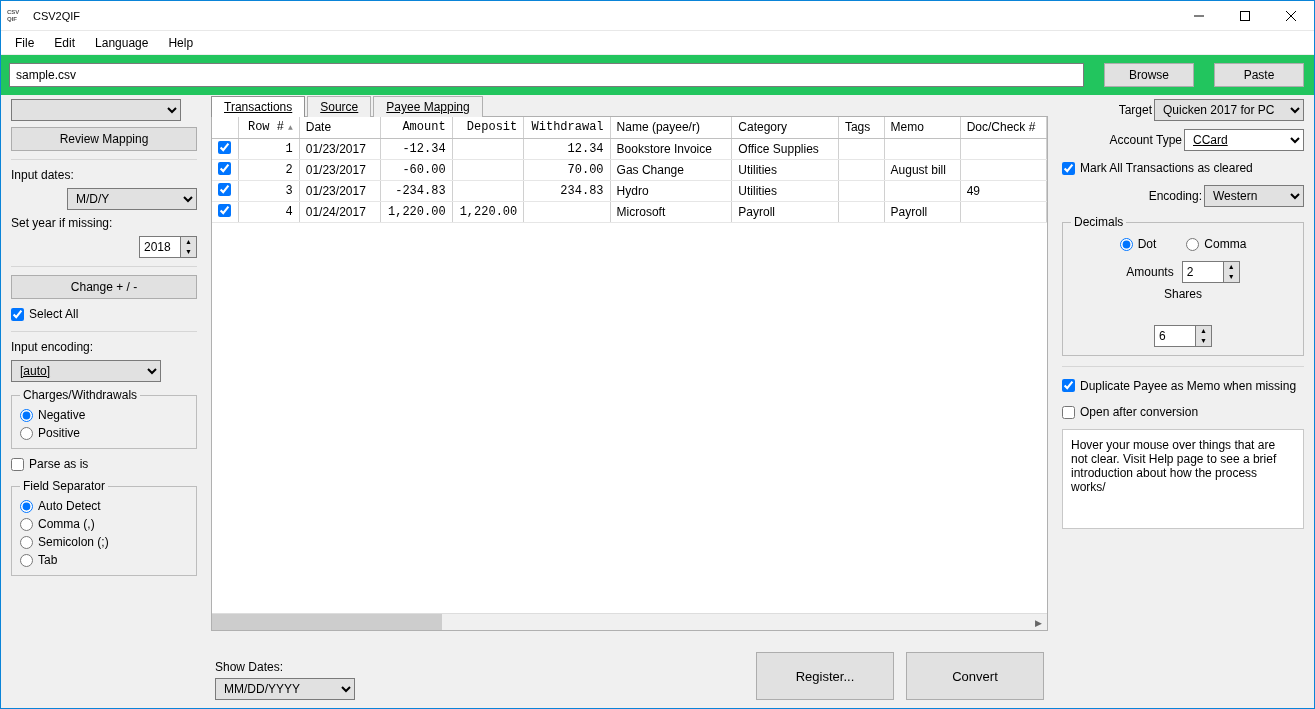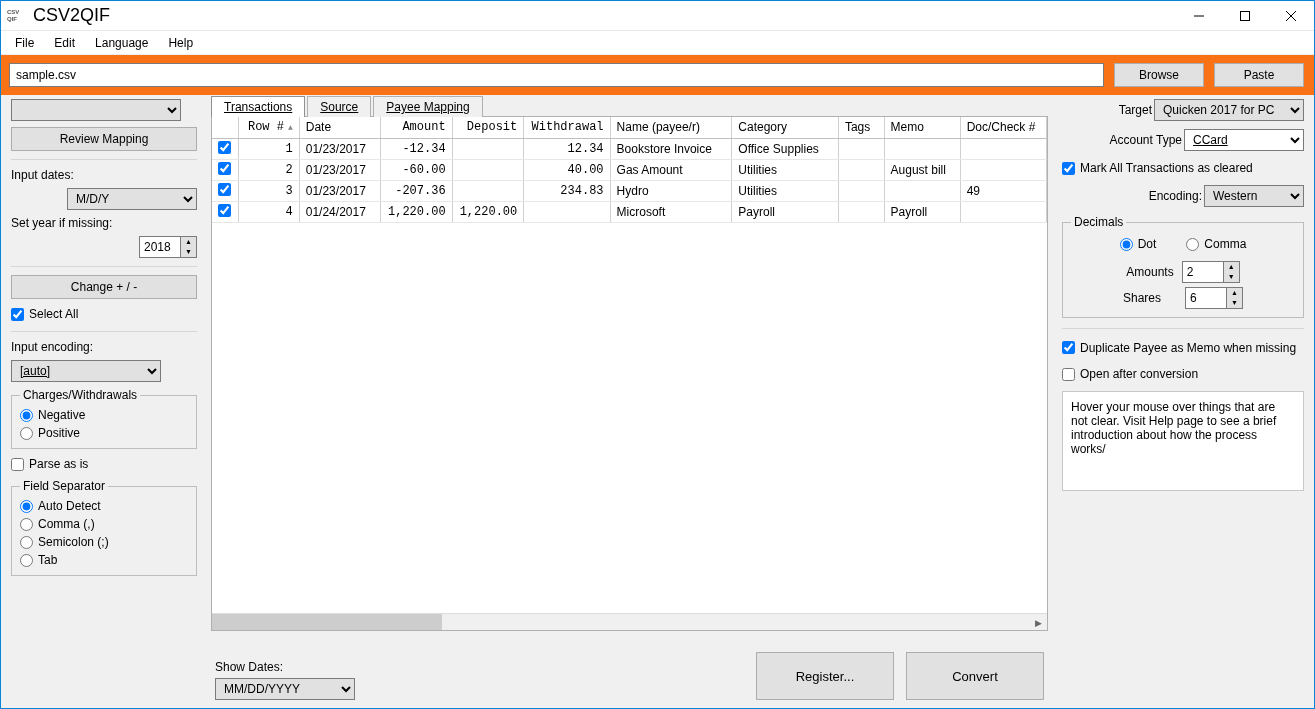--- a/index.html
+++ b/index.html
@@ -22,43 +22,43 @@
     height: 30px; background: #fff;
     display: flex; align-items: center;
     padding-left: 6px;
     border-bottom: 1px solid #e8e8e8;
   }
   .titlebar .app-icon {
     width: 18px; height: 18px; margin-right: 8px;
     display: inline-flex; flex-direction: column; justify-content: center;
     font-size: 6px; line-height: 7px; font-weight: bold; color: #555;
   }
-  .titlebar .title { flex: 0 0 auto; font-size: 18px; }
+  .titlebar .title { flex: 0 0 auto; font-size: 11px; }
   .titlebar .spacer { flex: 1; }
   .win-btns { display: flex; }
   .win-btn {
     width: 46px; height: 30px;
     display: flex; align-items: center; justify-content: center;
     font-size: 12px; color: #000;
   }
   .win-btn svg { width: 10px; height: 10px; }
   
   .menubar {
     height: 24px; background: #fff;
     display: flex; align-items: center;
     padding: 0 4px;
     border-bottom: 1px solid #eee;
   }
   .menubar .menu-item {
     padding: 2px 10px; cursor: default;
   }
   
   .file-row {
-    display: flex; gap: 10px; padding: 8px 10px 8px 8px;
-    align-items: center; background: #f97316;
+    display: flex; gap: 20px; padding: 8px 10px 8px 8px;
+    align-items: center; background: #22c55e;
   }
   .file-input {
     flex: 1;
     height: 24px; border: 1px solid #7a7a7a;
     background: #fff; padding: 0 6px;
     font-family: inherit; font-size: 12px;
     display: flex; align-items: center;
   }
   .btn {
     height: 24px; min-width: 90px;
@@ -317,32 +317,32 @@
                   <td></td>
                   <td></td>
                   <td></td>
                 </tr>
                 <tr>
                   <td class="chkcell"><input type="checkbox" checked="" style=""></td>
                   <td class="num">2</td>
                   <td>01/23/2017</td>
                   <td class="num">-60.00</td>
                   <td class="num"></td>
-                  <td class="num">40.00</td>
-                  <td>Gas Amount</td>
+                  <td class="num">70.00</td>
+                  <td>Gas Change</td>
                   <td>Utilities</td>
                   <td></td>
                   <td>August bill</td>
                   <td></td>
                 </tr>
                 <tr>
                   <td class="chkcell"><input type="checkbox" checked="" style=""></td>
                   <td class="num">3</td>
                   <td>01/23/2017</td>
-                  <td class="num">-207.36</td>
+                  <td class="num">-234.83</td>
                   <td class="num"></td>
                   <td class="num">234.83</td>
                   <td>Hydro</td>
                   <td>Utilities</td>
                   <td></td>
                   <td></td>
                   <td>49</td>
                 </tr>
                 <tr>
                   <td class="chkcell"><input type="checkbox" checked="" style=""></td>
@@ -417,21 +417,21 @@
         <div class="prow" style="justify-content:center; gap:8px; padding:2px 0;">
           <span>Amounts</span>
           <span class="spin">
             <input value="2" style="">
             <span class="arrows">
                 <div>▲</div>
                 <div>▼</div>
               </span>
           </span>
         </div>
-        <div class="prow" style="justify-content:center; gap:24px; padding:2px 0;">
+        <div class="prow" style="justify-content:center; gap:24px; padding:2px 0;flex-direction:column;">
           <span>Shares</span>
           <span class="spin">
             <input value="6" style="">
             <span class="arrows">
                 <div>▲</div>
                 <div>▼</div>
               </span>
           </span>
         </div>
       </fieldset>

